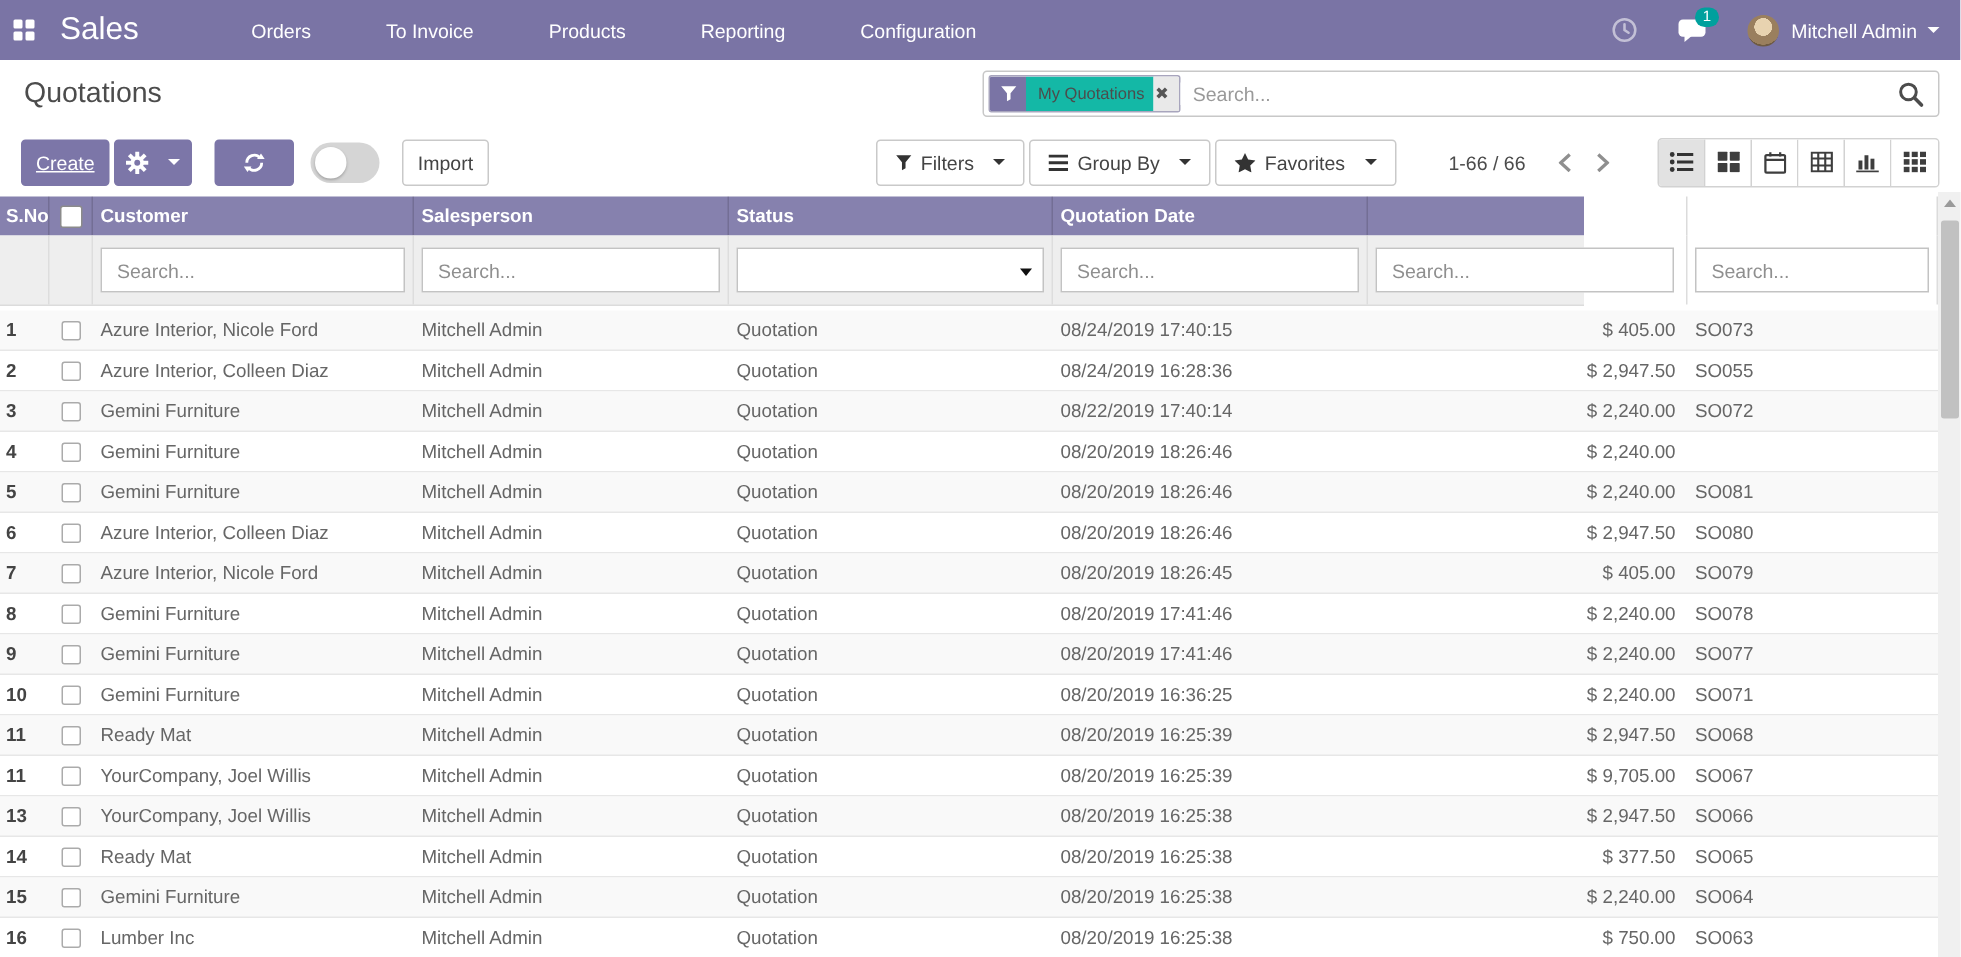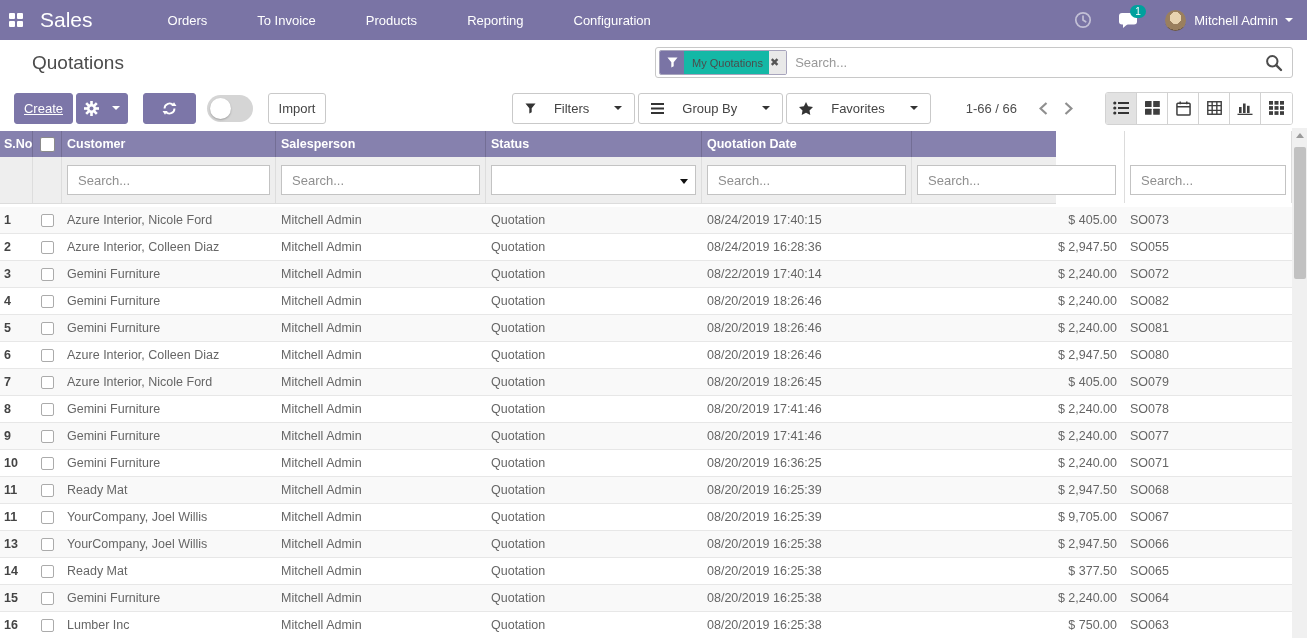--- a/index.html
+++ b/index.html
@@ -19,21 +19,21 @@
   .badge { position:absolute; top:-7px; left:12px; background:var(--badge-teal,#00a09d);
     color:#fff; font-size:10px; line-height:13px; padding:0 5px; border-radius:8px; }
   .avatar { width:21px; height:21px; border-radius:50%; margin-right:8px;
     background:radial-gradient(circle at 50% 38%, #e8d3b0 0 35%, #9a7f5e 36% 70%, #6e5a43 71%); }
   .user-menu { display:flex; align-items:center; font-size:13px; margin-right:14px; cursor:pointer; }
   .caret { width:0; height:0; border-left:4px solid transparent; border-right:4px solid transparent;
     border-top:4px solid #fff; margin-left:7px; }
 
   
   .cp-row1 { height:45px; display:flex; align-items:center; padding:0 14px 0 16px; }
-  .page-title { font-size:19px; font-weight:400; color:#4c4c4c;margin-left:16px; }
+  .page-title { font-size:19px; font-weight:400; color:#4c4c4c; }
   .searchview { margin-left:auto; width:638px; height:31px; border:1px solid #c8c8c8; border-radius:3px;
     display:flex; align-items:center; background:#fff; }
   .facet { display:flex; align-items:stretch; height:25px; margin-left:3px; border:1px solid #a8a5bd;
     border-radius:2px; overflow:hidden; flex-shrink:0; }
   .facet-icon { width:24px; background:var(--navbar-bg,#7a74a5); display:flex; align-items:center; justify-content:center; }
   .facet-label { background:#14b8a6; font-size:11px; color:#4c4c4c; display:flex; align-items:center; padding:0 6px 0 8px; }
   .facet-remove { background:#e9e9e9; color:#555; font-size:11px; display:flex; align-items:center;
     padding:0 7px 0 1px; cursor:pointer; }
   .search-input { flex:1; border:0; outline:0; font-size:13px; padding:0 8px; color:#333;
     font-family:"Liberation Sans",sans-serif; }
@@ -49,21 +49,21 @@
   .btn-gear { width:52px; margin-right:15px; gap:6px; }
   .btn-refresh { width:53px; margin-right:11px; }
   .btn-white { background:#fff; color:#444; border-color:#c9c9c9; }
   .btn-import { width:58px; margin-left:15px; }
   .toggle { width:46px; height:27px; border-radius:14px; background:#d5d5d5; position:relative; cursor:pointer; flex-shrink:0; }
   .toggle .knob { position:absolute; top:3px; left:3px; width:21px; height:21px; border-radius:50%;
     background:#fff; box-shadow:0 1px 2px rgba(0,0,0,.25); }
   .caret-dark { width:0; height:0; border-left:4px solid transparent; border-right:4px solid transparent;
     border-top:4px solid #333; margin-left:7px; }
   .right-controls { margin-left:auto; display:flex; align-items:center; }
-  .sbtn { padding:0 12px; margin-right:3px; gap:18px; }
+  .sbtn { padding:0 12px; margin-right:3px; gap:6px; }
   .pager { display:flex; align-items:center; margin:0 24px 0 32px; }
   .pager-text { font-size:13px; color:#4c4c4c; margin-right:14px; }
   .pager-btn { background:none; border:0; cursor:pointer; padding:4px 8px; display:flex; }
   .view-switcher { display:flex; border:1px solid #d2d2d2; border-radius:3px; overflow:hidden; }
   .vbtn { width:31px; height:31px; background:#fff; border:0; border-right:1px solid #d2d2d2;
     display:flex; align-items:center; justify-content:center; cursor:pointer; }
   .vbtn:last-child { border-right:0; }
   .vbtn.active { background:#e2e2e2; }
 
   
@@ -375,21 +375,20 @@
   <div class="drow">
     <div class="cell c-sno">4</div>
     <div class="cell c-check">
           <span class="row-check"></span>
         </div>
     <div class="cell c-cust">Gemini Furniture</div>
     <div class="cell c-sale">Mitchell Admin</div>
     <div class="cell c-stat">Quotation</div>
     <div class="cell c-date">08/20/2019 18:26:46</div>
     <div class="cell c-tot">$ 2,240.00</div>
-    <div class="cell c-num">SO082</div>
   </div>
 
   <div class="drow">
     <div class="cell c-sno">5</div>
     <div class="cell c-check">
           <span class="row-check"></span>
         </div>
     <div class="cell c-cust">Gemini Furniture</div>
     <div class="cell c-sale">Mitchell Admin</div>
     <div class="cell c-stat">Quotation</div>

